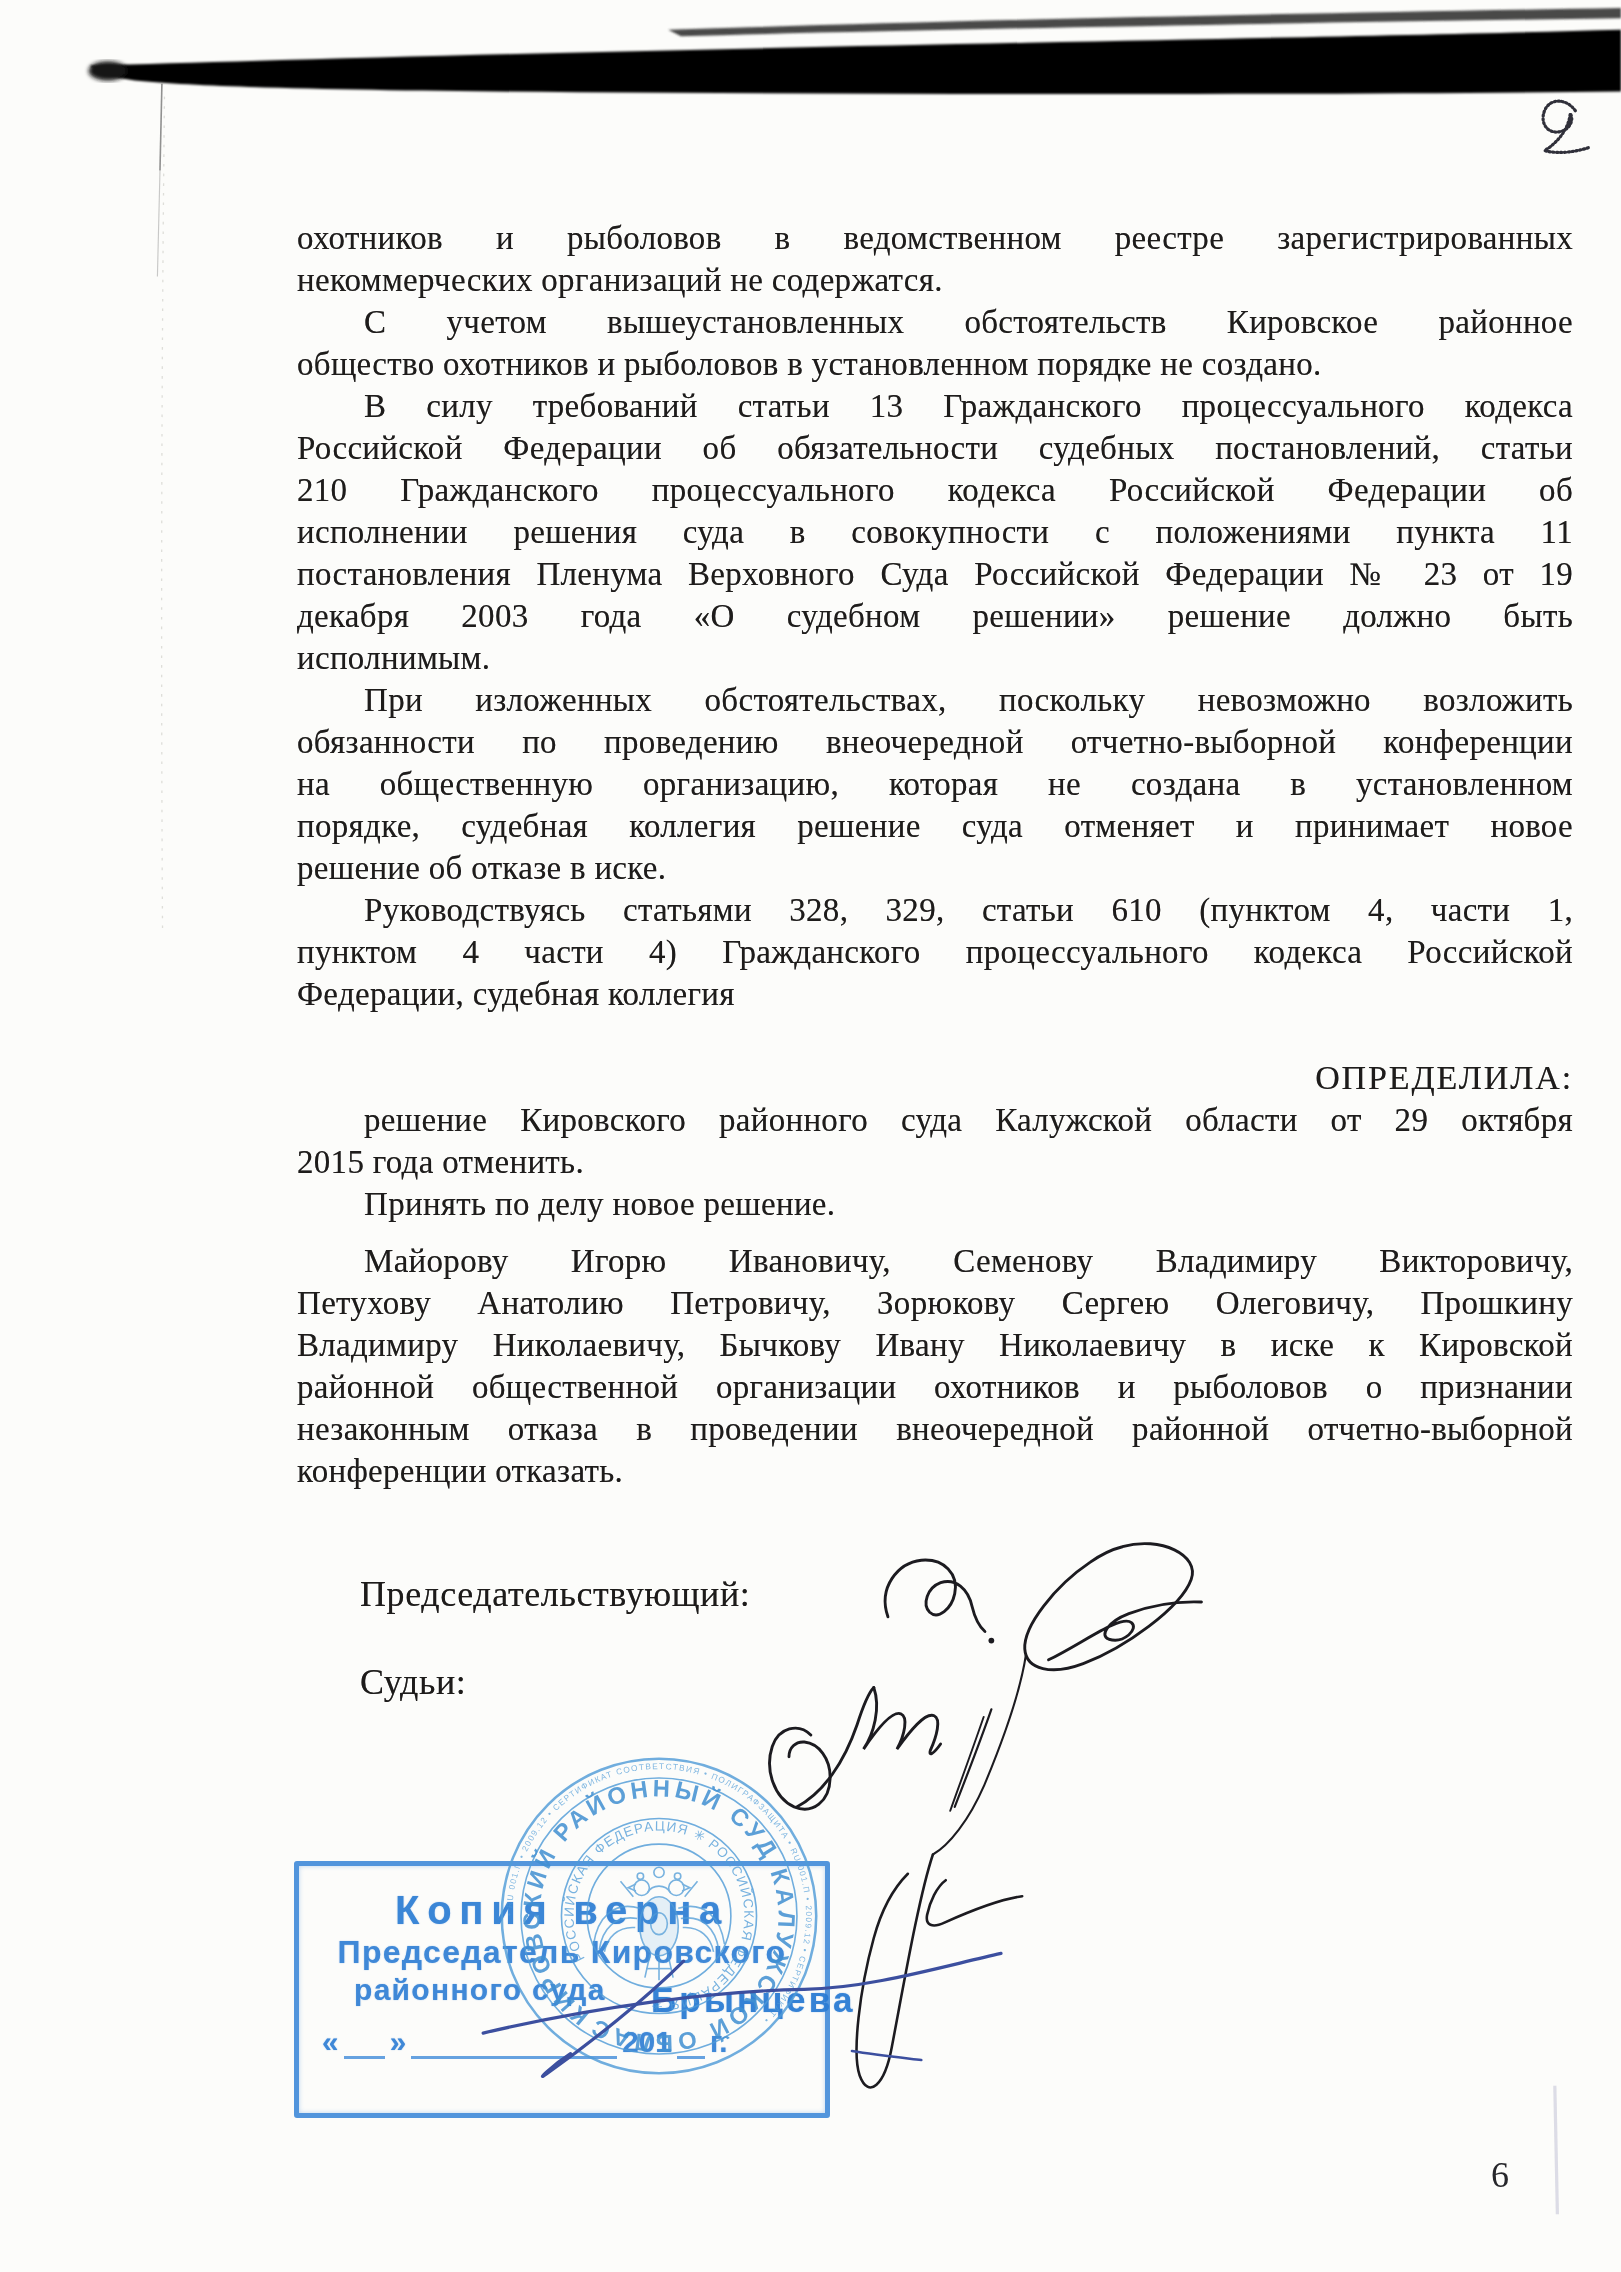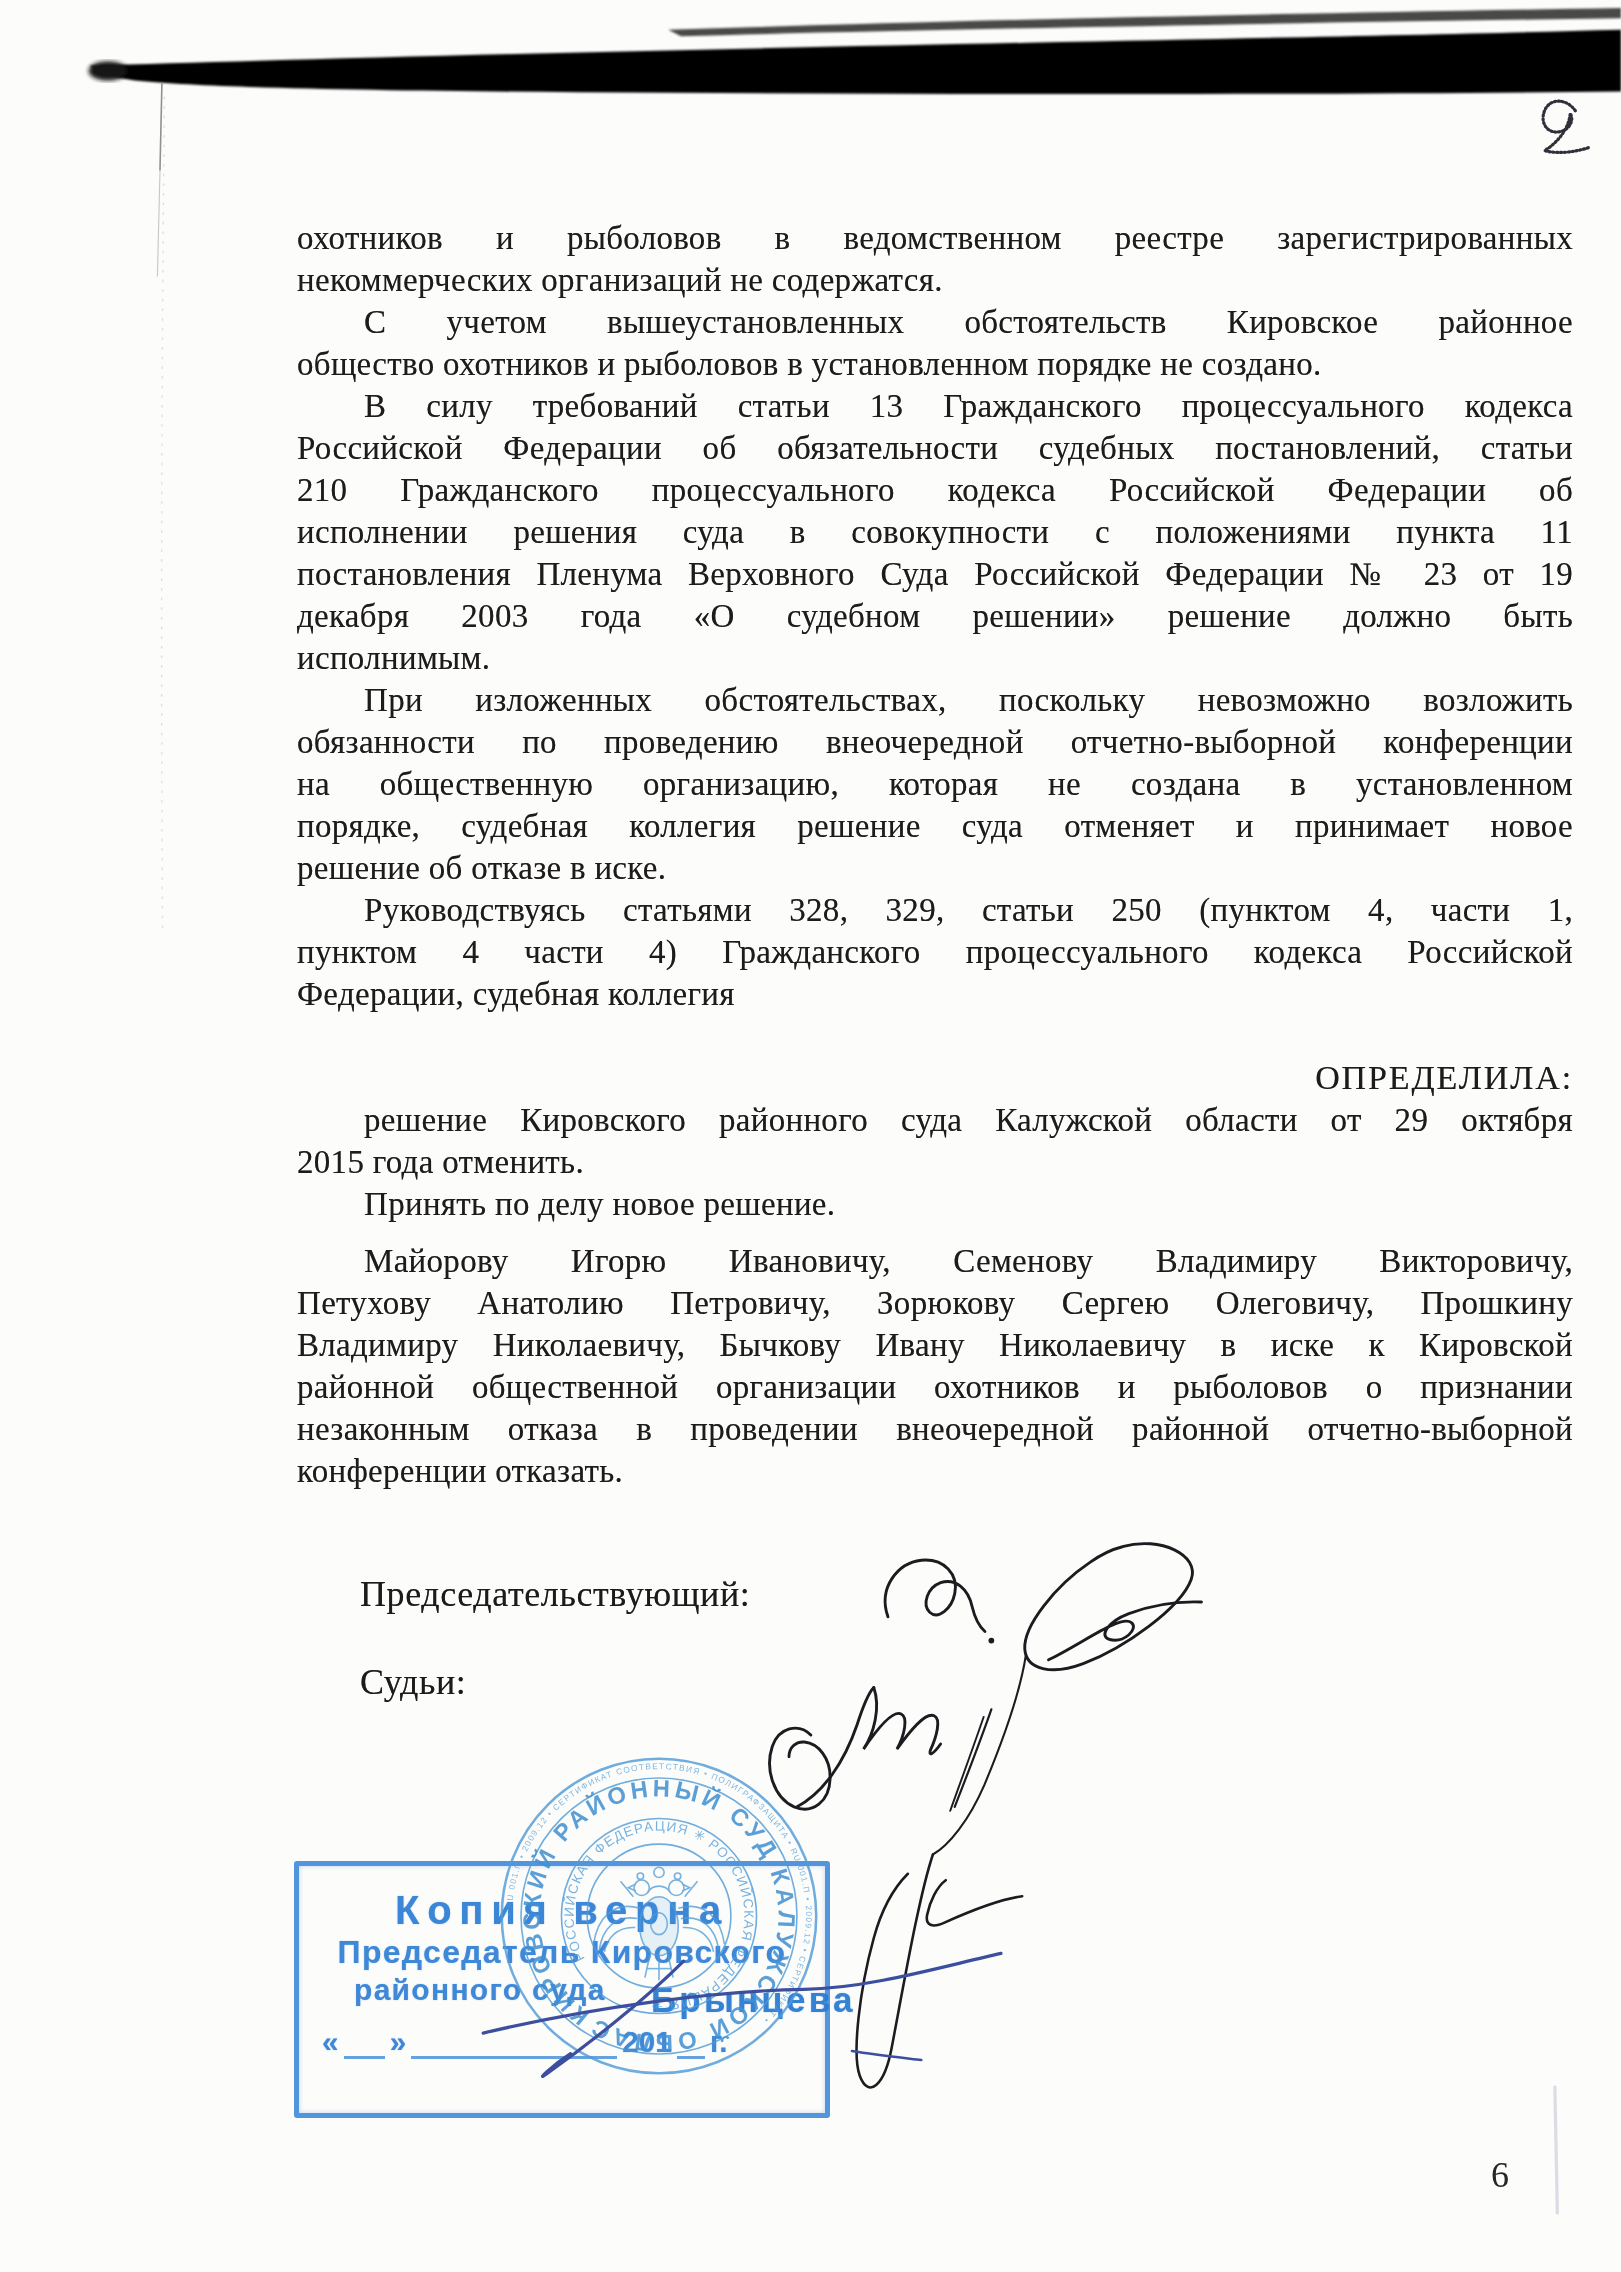--- a/index.html
+++ b/index.html
@@ -78,21 +78,21 @@
       <div class="tline tl-just">210 Гражданского процессуального кодекса Российской Федерации об</div>
       <div class="tline tl-just">исполнении решения суда в совокупности с положениями пункта 11</div>
       <div class="tline tl-just">постановления Пленума Верховного Суда Российской Федерации № 23 от 19</div>
       <div class="tline tl-just">декабря 2003 года «О судебном решении» решение должно быть</div>
       <div class="tline tl-last">исполнимым.</div>
       <div class="tline tl-just tl-ind">При изложенных обстоятельствах, поскольку невозможно возложить</div>
       <div class="tline tl-just">обязанности по проведению внеочередной отчетно-выборной конференции</div>
       <div class="tline tl-just">на общественную организацию, которая не создана в установленном</div>
       <div class="tline tl-just">порядке, судебная коллегия решение суда отменяет и принимает новое</div>
       <div class="tline tl-last">решение об отказе в иске.</div>
-      <div class="tline tl-just tl-ind">Руководствуясь статьями 328, 329, статьи 250 (пунктом 4, части 1,</div>
+      <div class="tline tl-just tl-ind">Руководствуясь статьями 328, 329, статьи 610 (пунктом 4, части 1,</div>
       <div class="tline tl-just">пунктом 4 части 4) Гражданского процессуального кодекса Российской</div>
       <div class="tline tl-last">Федерации, судебная коллегия</div>
     </div>
   <div class="doc-heading">ОПРЕДЕЛИЛА:</div>
   <div id="post-block">
       <div class="tline tl-just tl-ind">решение Кировского районного суда Калужской области от 29 октября</div>
       <div class="tline tl-last">2015 года отменить.</div>
       <div class="tline tl-last tl-ind">Принять по делу новое решение.</div>
       <div class="tline tl-just tl-ind gap-before">Майорову Игорю Ивановичу, Семенову Владимиру Викторовичу,</div>
       <div class="tline tl-just">Петухову Анатолию Петровичу, Зорюкову Сергею Олеговичу, Прошкину</div>

